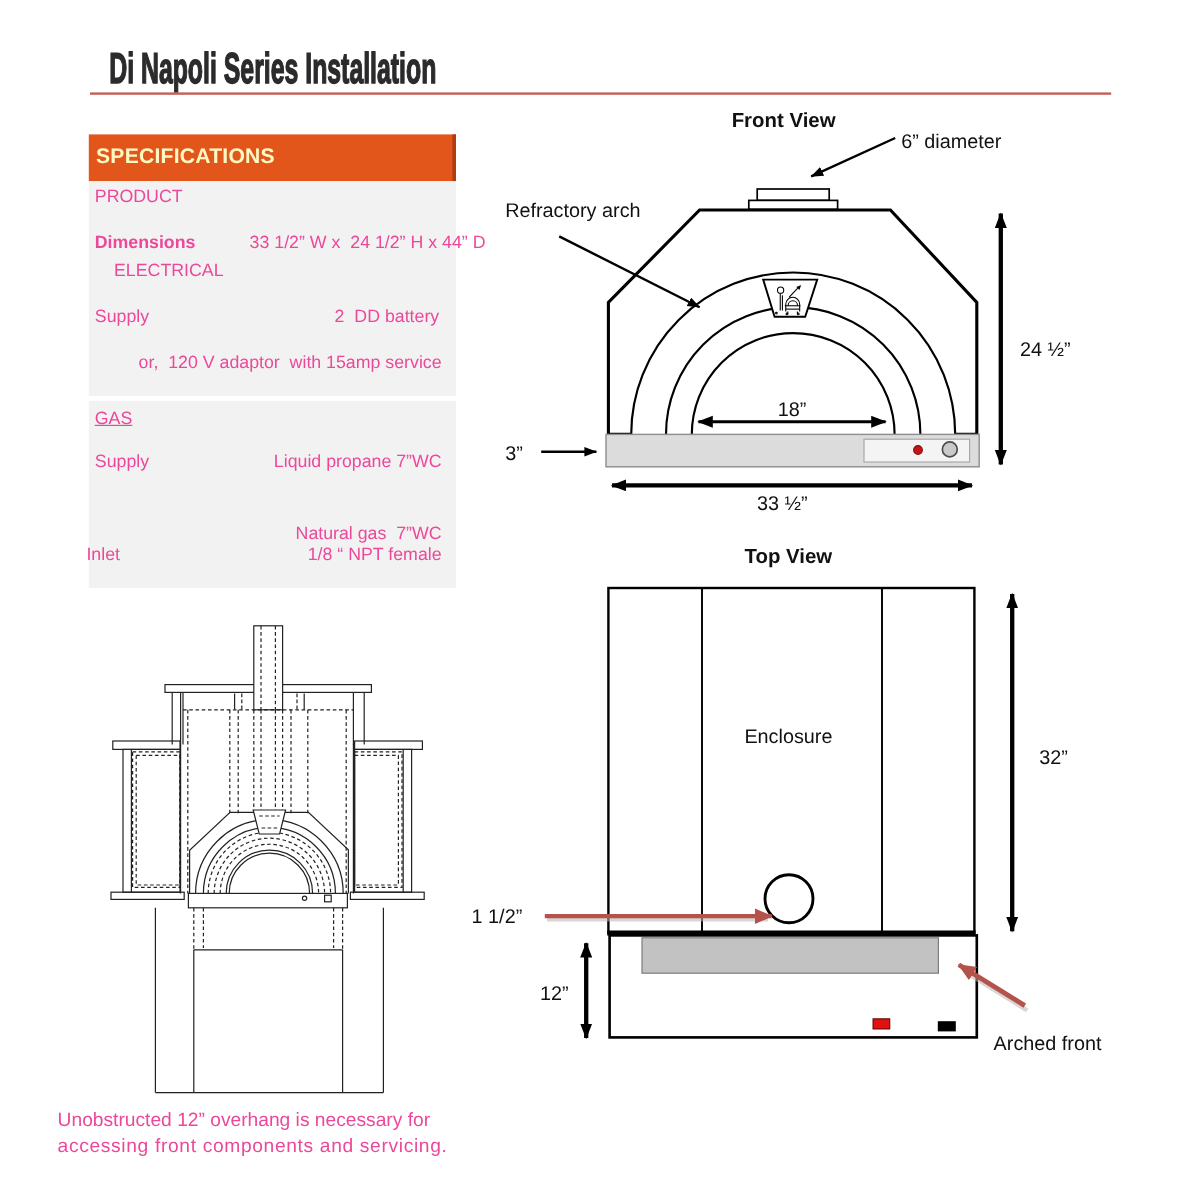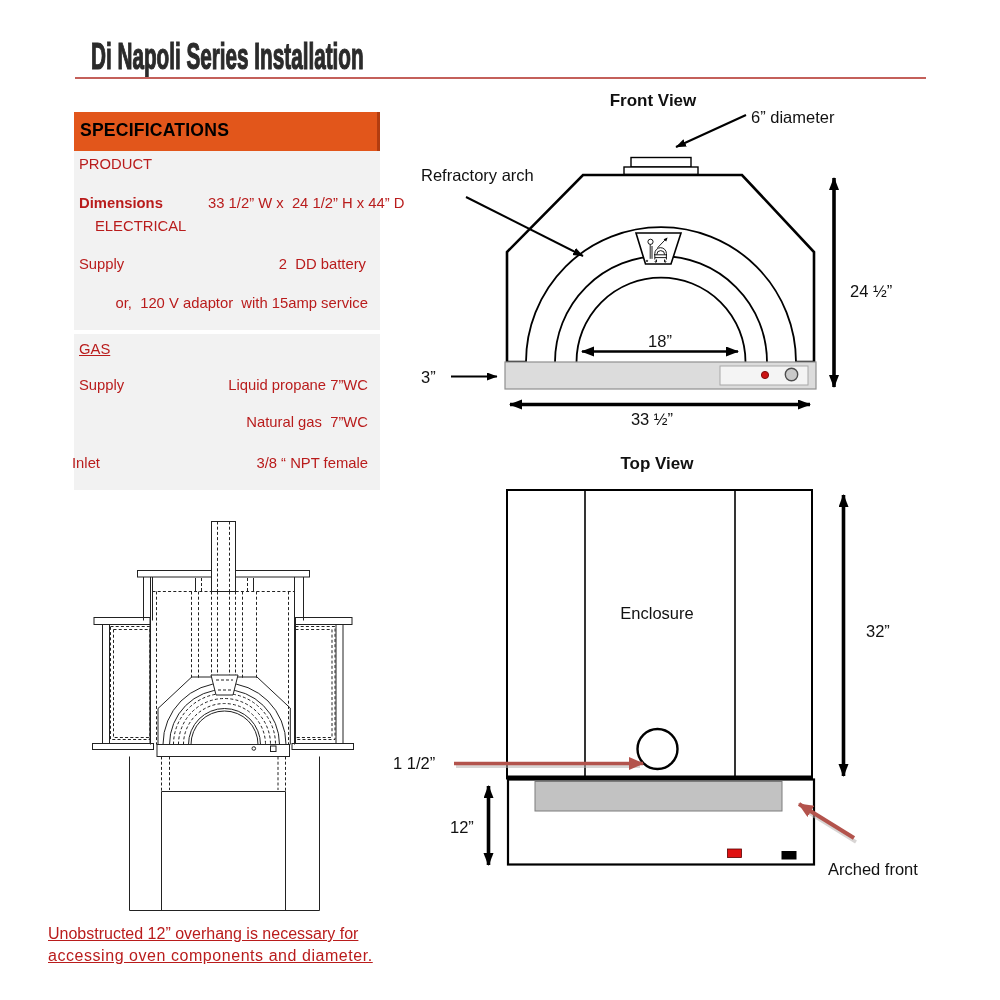--- a/index.html
+++ b/index.html
@@ -2,24 +2,24 @@
 <html><head>
 <meta charset="utf-8">
 <style>
   html,body{margin:0;padding:0;background:#ffffff;}
   body{width:1000px;height:1000px;position:relative;font-family:"Liberation Sans",sans-serif;overflow:hidden;}
   .abs{position:absolute;}
   .title{left:91px;top:36px;font-size:36px;font-weight:bold;color:#2b2b2b;-webkit-text-stroke:1.2px #2b2b2b;transform:scaleX(0.575);transform-origin:left center;white-space:nowrap;letter-spacing:0px;}
   .rule{left:75px;top:77px;width:851px;height:1.6px;background:#c4605a;}
   
   .spechead{left:74px;top:112px;width:306px;height:39px;background:#e2561b;border-right:3px solid #b23c10;box-sizing:border-box;}
-  .spechead span{position:absolute;left:6px;top:8px;color:#000000;font-weight:bold;font-size:17.6px;letter-spacing:0.2px;}
+  .spechead span{position:absolute;left:6px;top:8px;color:#fef9c3;font-weight:bold;font-size:17.6px;letter-spacing:0.2px;}
   .sec1{left:74px;top:151px;width:306px;height:179px;background:#f2f2f2;}
   .sec2{left:74px;top:334px;width:306px;height:156px;background:#f2f2f2;}
-  .spec{font-size:14.8px;color:#b91c1c;white-space:nowrap;}
+  .spec{font-size:14.8px;color:#ec4899;white-space:nowrap;}
   .r{text-align:right;}
 </style>
 </head>
 <body>
 <div class="abs title">Di Napoli Series Installation</div>
 <div class="abs rule"></div>
 <div class="abs spechead">
     <span>SPECIFICATIONS</span>
   </div>
 <div class="abs sec1"></div>
@@ -27,25 +27,25 @@
 <div class="abs spec" style="left:79px;top:156px;">PRODUCT</div>
 <div class="abs spec" style="left:79px;top:195px;font-weight:bold;">Dimensions</div>
 <div class="abs spec" style="left:174px;top:195px;margin-left:34px;">33 1/2” W x&nbsp; 24 1/2” H x 44” D</div>
 <div class="abs spec" style="left:95px;top:218px;">ELECTRICAL</div>
 <div class="abs spec" style="left:79px;top:256px;">Supply</div>
 <div class="abs spec r" style="left:166px;top:256px;width:200px;">2&nbsp; DD battery</div>
 <div class="abs spec r" style="left:108px;top:295px;width:260px;">or,&nbsp; 120 V adaptor&nbsp; with 15amp service</div>
 <div class="abs spec" style="left:79px;top:341px;text-decoration:underline;">GAS</div>
 <div class="abs spec" style="left:79px;top:377px;">Supply</div>
 <div class="abs spec r" style="left:166px;top:377px;width:202px;">Liquid propane 7”WC</div>
-<div class="abs spec r" style="left:166px;top:414px;width:202px;">Natural gas&nbsp; 7”WC</div>
+<div class="abs spec r" style="left:166px;top:437px;width:202px;">Natural gas&nbsp; 7”WC</div>
 <div class="abs spec" style="left:72px;top:455px;">Inlet</div>
-<div class="abs spec r" style="left:166px;top:455px;width:202px;">3/8 “ NPT female</div>
-
-<div class="abs spec" style="left:48px;top:923px;font-size:16px;line-height:21.5px;text-decoration:underline;">Unobstructed 12” overhang is necessary for<br><span style="letter-spacing:0.55px;">accessing oven components and diameter.</span></div>
+<div class="abs spec r" style="left:166px;top:455px;width:202px;">1/8 “ NPT female</div>
+
+<div class="abs spec" style="left:48px;top:923px;font-size:16px;line-height:21.5px;">Unobstructed 12” overhang is necessary for<br><span style="letter-spacing:0.55px;">accessing front components and servicing.</span></div>
 
 <svg class="abs" style="left:0;top:0;" width="1000" height="1000" viewBox="0 0 1000 1000">
 <defs>
   <marker id="ab" markerWidth="15" markerHeight="12" refX="12" refY="5" orient="auto" markerUnits="userSpaceOnUse">
         <path d="M0,0 L13,5 L0,10 z" fill="#000"></path>
       </marker>
   <marker id="abst" markerWidth="15" markerHeight="12" refX="12" refY="5" orient="auto-start-reverse" markerUnits="userSpaceOnUse">
         <path d="M0,0 L13,5 L0,10 z" fill="#000"></path>
       </marker>
   <marker id="abs2" markerWidth="12" markerHeight="10" refX="10" refY="4" orient="auto" markerUnits="userSpaceOnUse">

